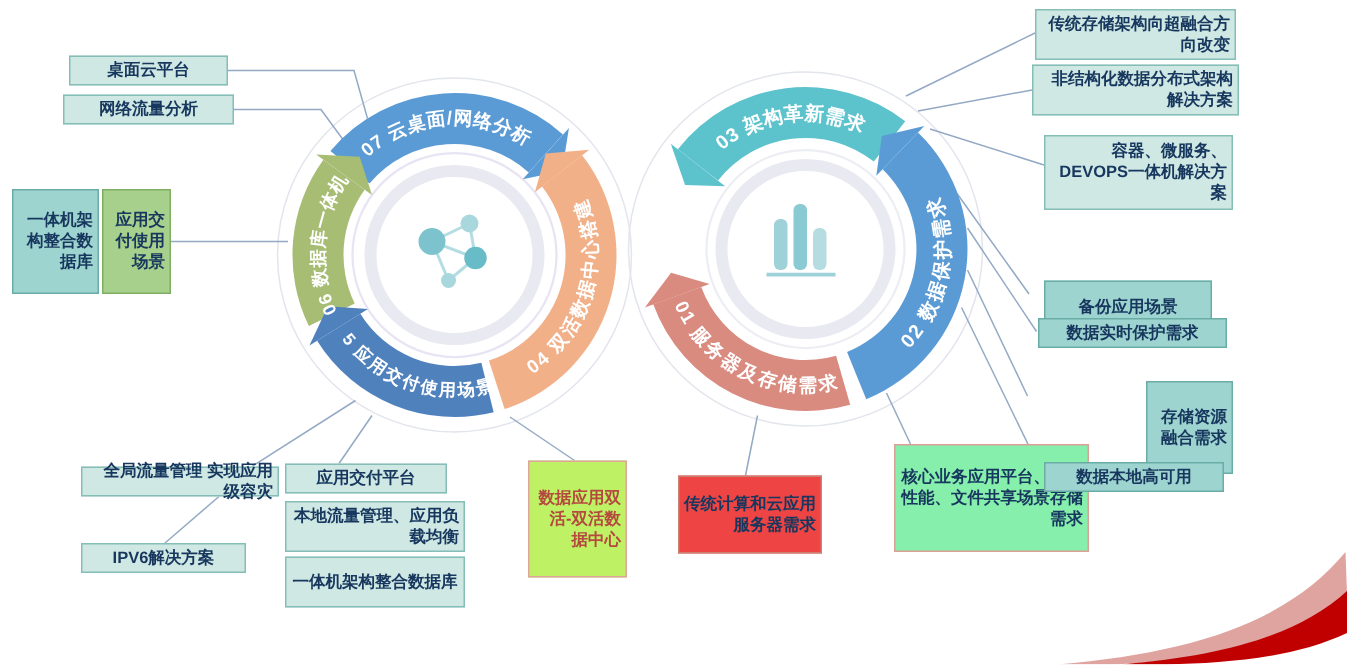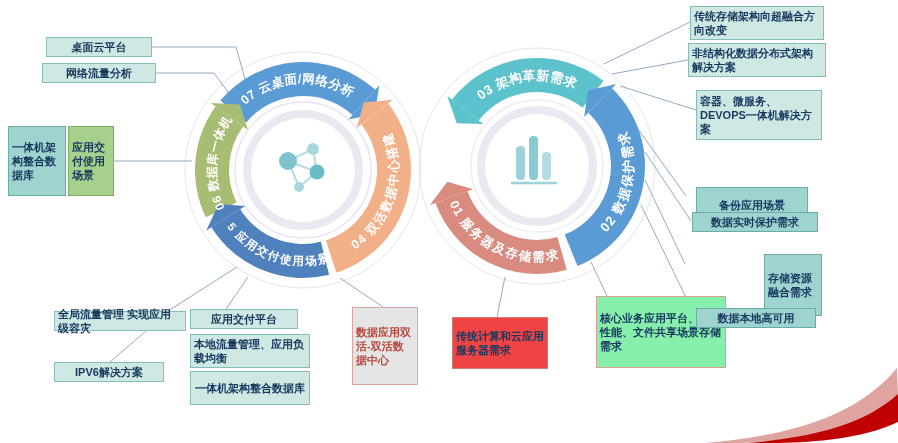--- a/index.html
+++ b/index.html
@@ -7,27 +7,27 @@
     position:relative;width:898px;height:443px;background:#ffffff;overflow:hidden;
     font-family:"Liberation Sans","DejaVu Sans",sans-serif;
   }
   .stage svg{position:absolute;left:0;top:0;}
   .arc-label{
     fill:#ffffff;font-weight:bold;letter-spacing:1px;
     font-family:"Liberation Sans","DejaVu Sans",sans-serif;
   }
   .box{
     position:absolute;display:flex;align-items:center;justify-content:center;
-    text-align:left;font-weight:700;font-size:11px;line-height:1.3;
+    text-align:right;font-weight:700;font-size:11px;line-height:1.3;
     color:#17375e;background:#cfe8e3;border:1px solid #85bdb7;
     padding:1px 3px;box-sizing:border-box;
   }
   .box--teal{background:#9ed4cf;border-color:#6aaca6;}
   .box--green{background:#a8d08d;border-color:#7fae62;}
-  .box--pink{background:#e5e5e5;border-color:#e0a49e;color:#b5483f;}
+  .box--pink{background:#bef264;border-color:#e0a49e;color:#b5483f;}
   .box--salmon{background:#ef4444;border-color:#c97f72;}
   .box--salmon-light{background:#86efac;border-color:#dba096;margin-left:48px;}
 </style>
 </head>
 <body>
 
 <div class="stage">
 
   <svg width="898" height="443" viewBox="0 0 898 443">
 

